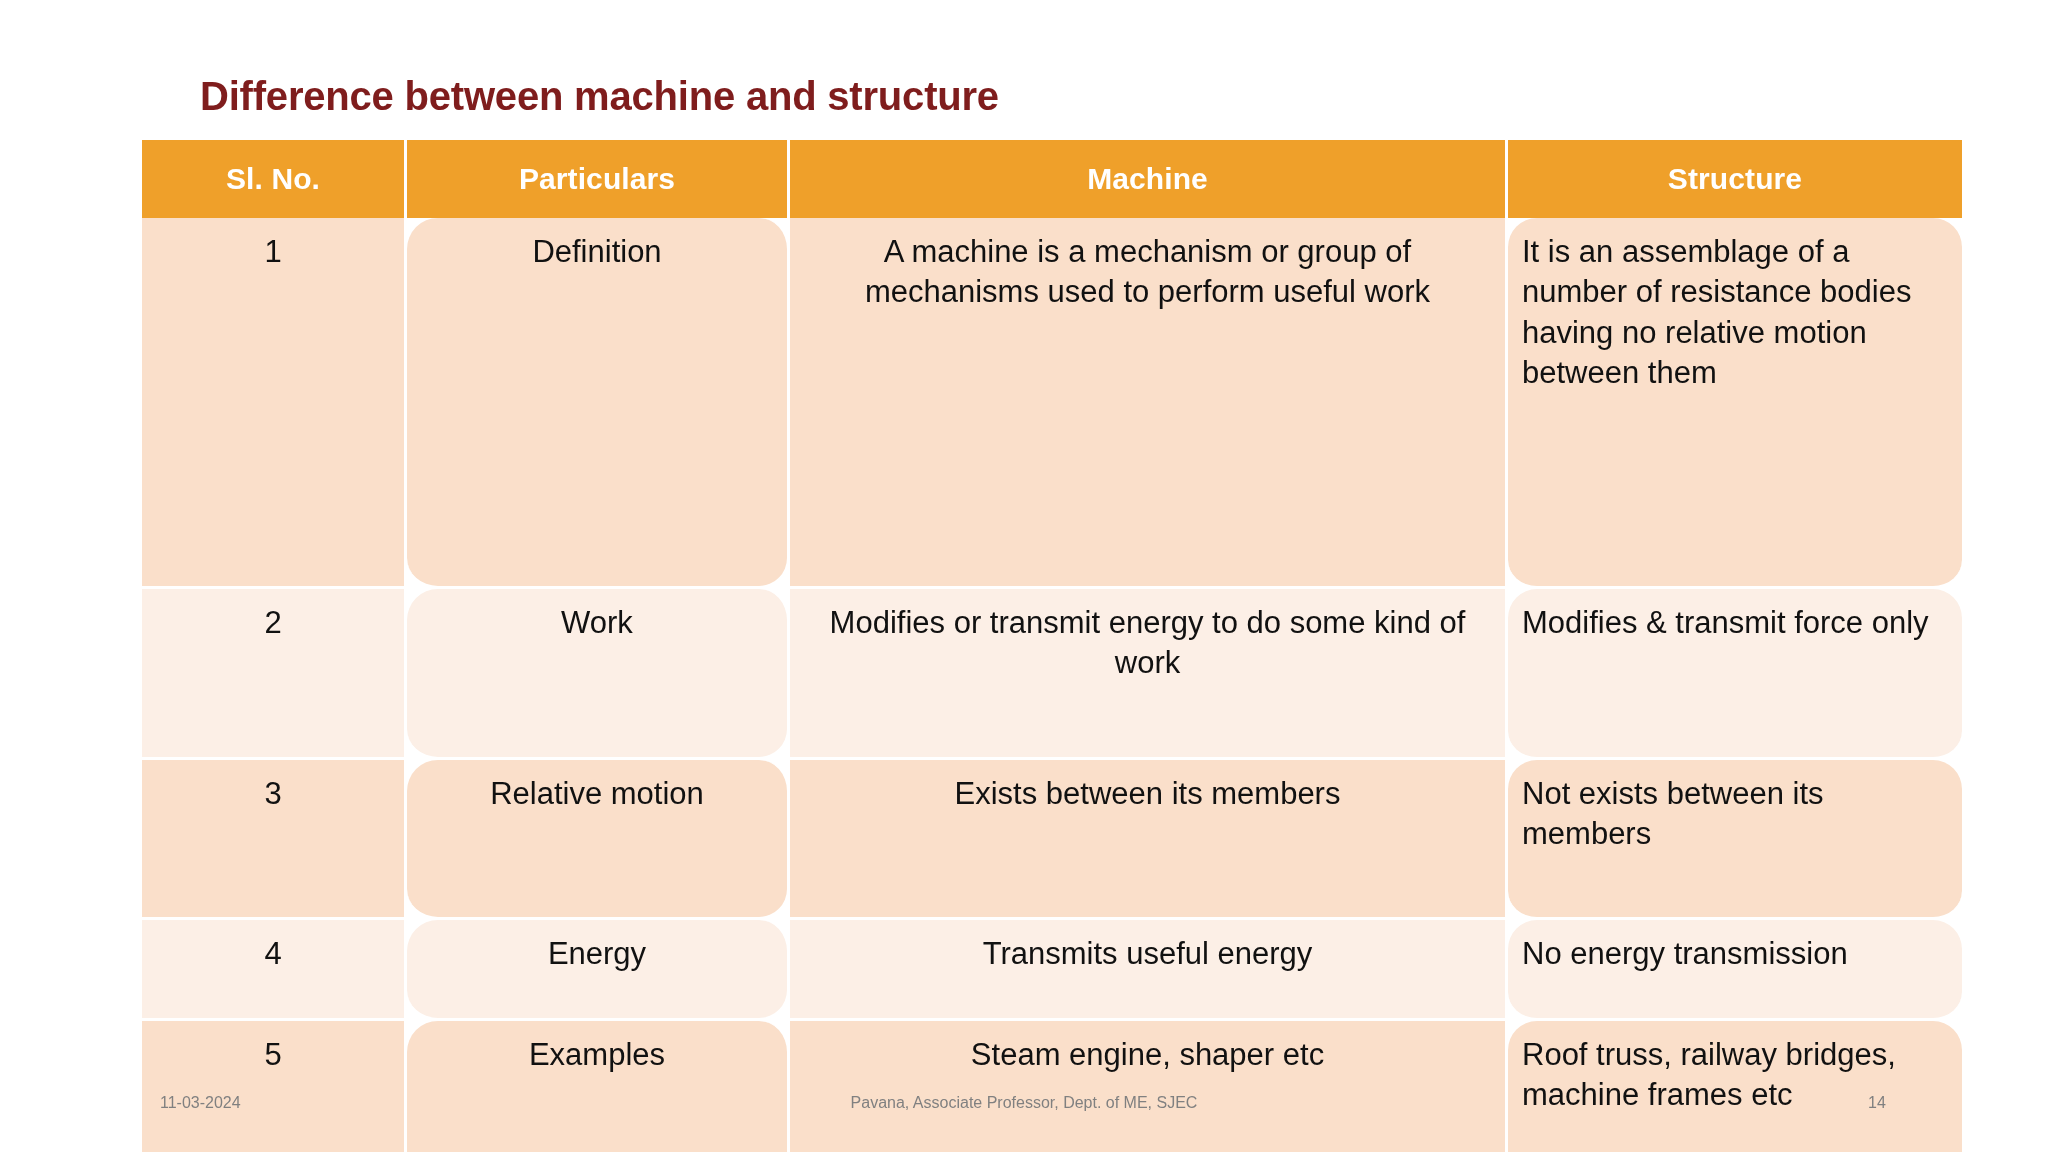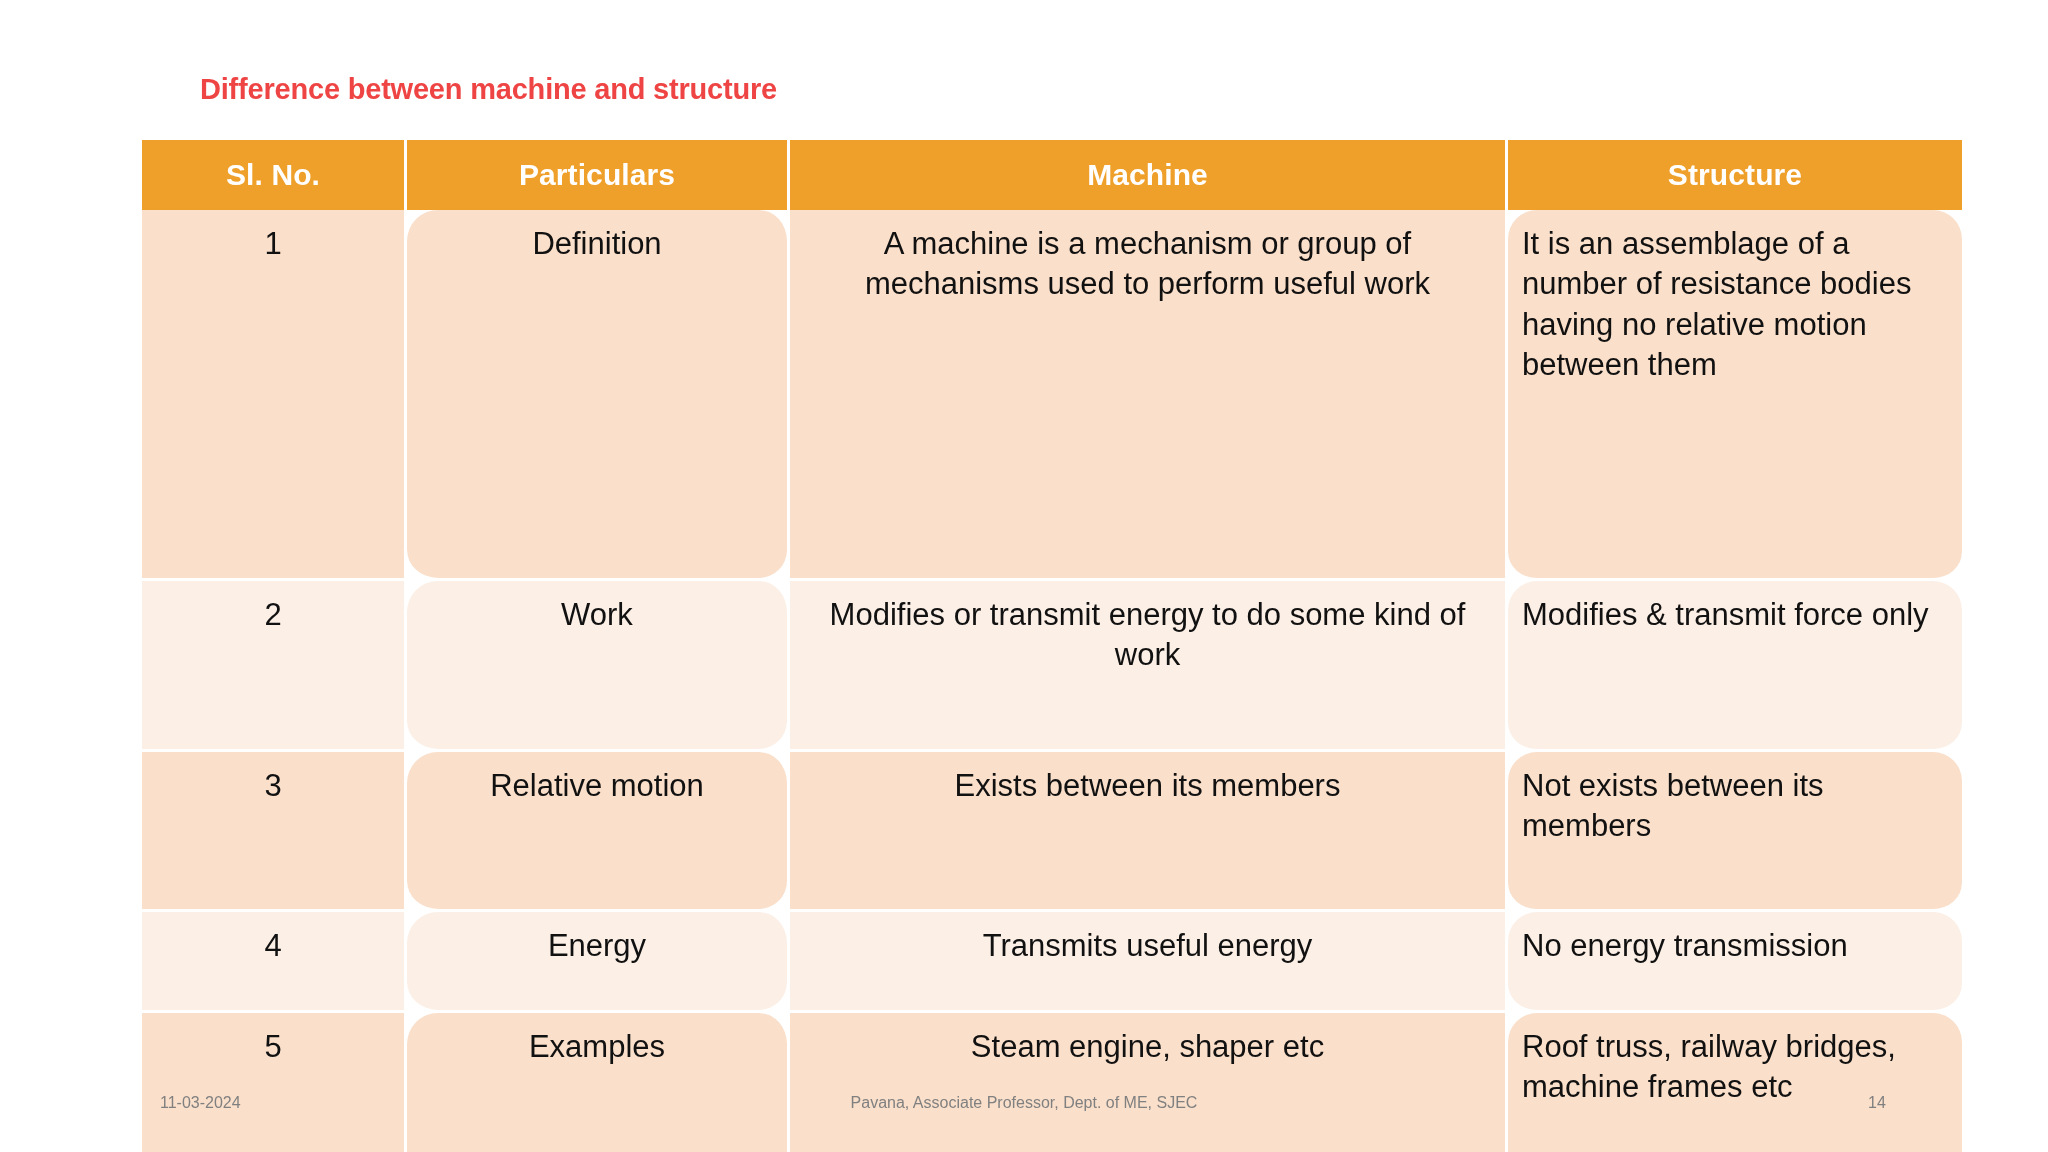--- a/index.html
+++ b/index.html
@@ -21,23 +21,23 @@
     position: absolute;
     inset: 0;
     background: #ffffff;
   }
 
   
   .slide-title {
     position: absolute;
     left: 200px;
     top: 74px;
-    font-size: 29px;
+    font-size: 40px;
     font-weight: 700;
-    color: #ef4444;
+    color: #7f1d1d;
     letter-spacing: -0.2px;
     white-space: nowrap;
     line-height: 1.1;
   }
 
   
   .table-wrap {
     position: absolute;
     left: 142px;
     top: 140px;
@@ -52,21 +52,21 @@
   table.cmp col.c-sl    { width: 265px; }
   table.cmp col.c-part  { width: 383px; }
   table.cmp col.c-mach  { width: 718px; }
   table.cmp col.c-struct{ width: 454px; }
 
   thead th {
     background: #EFA02A;
     color: #ffffff;
     font-size: 30px;
     font-weight: 700;
-    height: 70px;
+    height: 78px;
     vertical-align: middle;
     padding: 0;
     border-right: 3px solid #ffffff;
     letter-spacing: 0.1px;
   }
   thead th:last-child { border-right: none; }
 
   tbody td {
     font-size: 31px;
     color: #111111;

